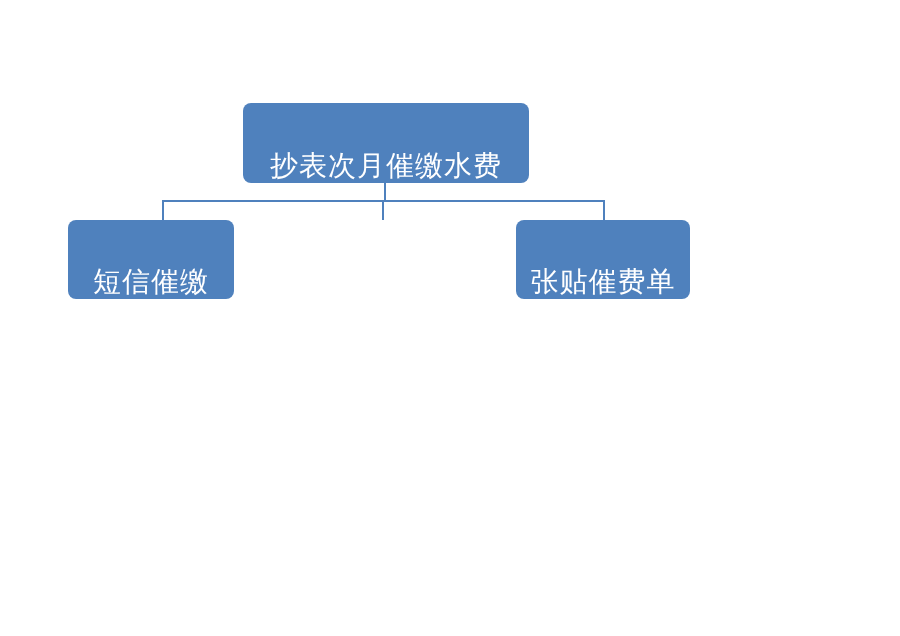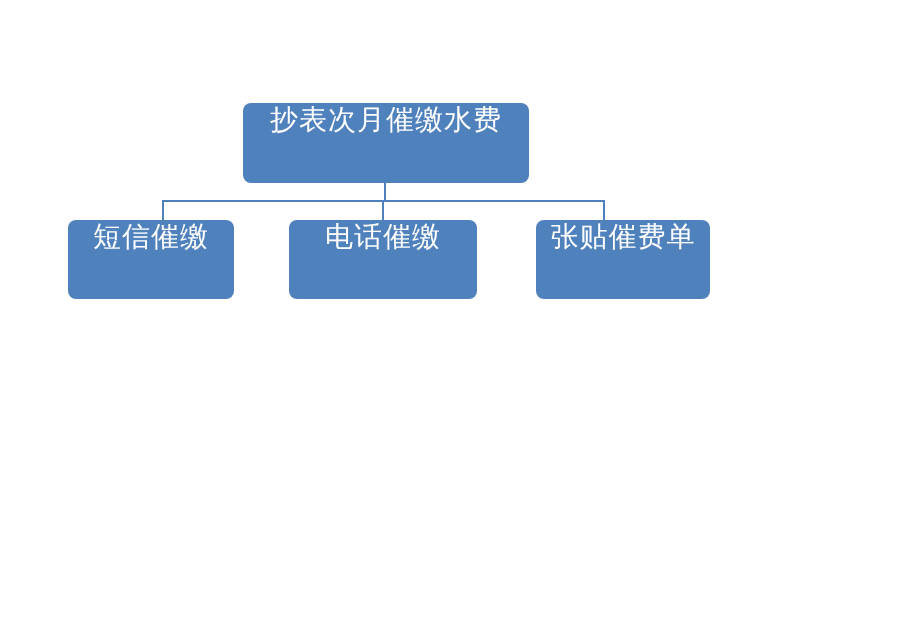--- a/index.html
+++ b/index.html
@@ -17,32 +17,32 @@
     position: absolute;
     inset: 0;
   }
 
   .node {
     position: absolute;
     background: #4f81bd;
     color: #ffffff;
     border-radius: 8px;
     display: flex;
-    align-items: flex-start;
+    align-items: flex-end;
     justify-content: center;
     text-align: center;
     font-size: 28px;
     letter-spacing: 1px;
     line-height: 1.2;
   }
 
   #root-node  { left: 243px; top: 103px; width: 286px; height: 80px; }
   #child-node-1 { left: 68px;  top: 220px; width: 166px; height: 79px; }
   #child-node-2 { left: 289px; top: 220px; width: 188px; height: 79px; }
-  #child-node-3 { left: 536px; top: 220px; width: 174px; height: 79px; }
+  #child-node-3 { left: 516px; top: 220px; width: 174px; height: 79px; }
 
   .connector { position: absolute; background: #4f81bd; }
 
   
   #conn-root-stem   { left: 384px; top: 183px; width: 2px;  height: 19px; }
   
   #conn-horizontal  { left: 162px; top: 200px; width: 443px; height: 2px; }
   
   #conn-child-1     { left: 162px; top: 200px; width: 2px;  height: 20px; }
   #conn-child-2     { left: 382px; top: 200px; width: 2px;  height: 20px; }
@@ -60,21 +60,18 @@
   <div class="connector" id="conn-root-stem"></div>
   <div class="connector" id="conn-horizontal"></div>
   <div class="connector" id="conn-child-1"></div>
   <div class="connector" id="conn-child-2"></div>
   <div class="connector" id="conn-child-3"></div>
 
   <div class="node" id="child-node-1">
     <span>短信催缴</span>
   </div>
 
-  <div class="node" id="child-node-2">
-    <span>电话催缴</span>
-  </div>
 
   <div class="node" id="child-node-3">
     <span>张贴催费单</span>
   </div>
 
 </div>
 
 </body></html>

